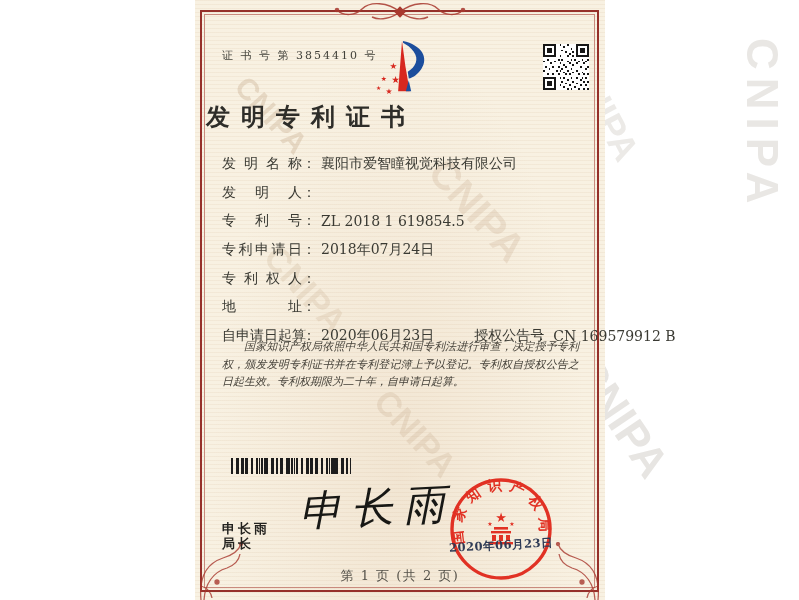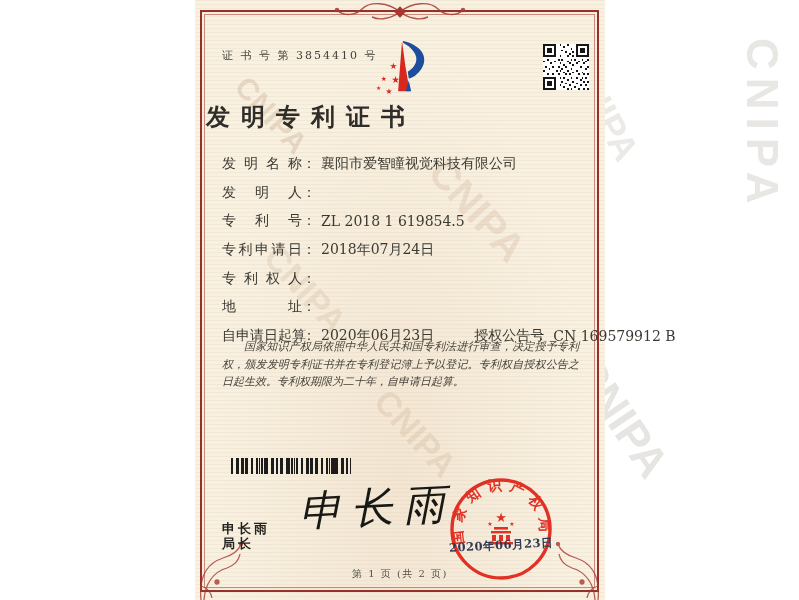--- a/index.html
+++ b/index.html
@@ -65,21 +65,21 @@
                font-size:13px; font-weight:bold; letter-spacing:3px; color:#23221f; }
   .sig-script { position:absolute; left:104px; top:478px; width:230px; font-size:42px; color:#181815;
                 font-style:italic; letter-spacing:10px; transform:rotate(-3deg); white-space:nowrap; }
 
   .seal { position:absolute; left:253px; top:476px; width:106px; height:106px; opacity:0.93; }
   .date-stamp { position:absolute; left:248px; top:538px; width:116px; text-align:center;
                 font-size:11.5px; font-weight:bold; color:#2e3a55; letter-spacing:0.5px;
                 transform:rotate(-3deg); }
 
   .footer { position:absolute; left:0; right:0; top:567px; text-align:center;
-            font-size:10px; letter-spacing:1.5px; color:#55524a; }
+            font-size:13px; letter-spacing:1.5px; color:#55524a; }
 </style>
 </head>
 <body>
 
 <div id="stage">
 
   <div class="wm wm-right-vert">CNIPA</div>
   <div class="wm wm-topright">CNIPA</div>
   <div class="wm wm-botright">CNIPA</div>
 

